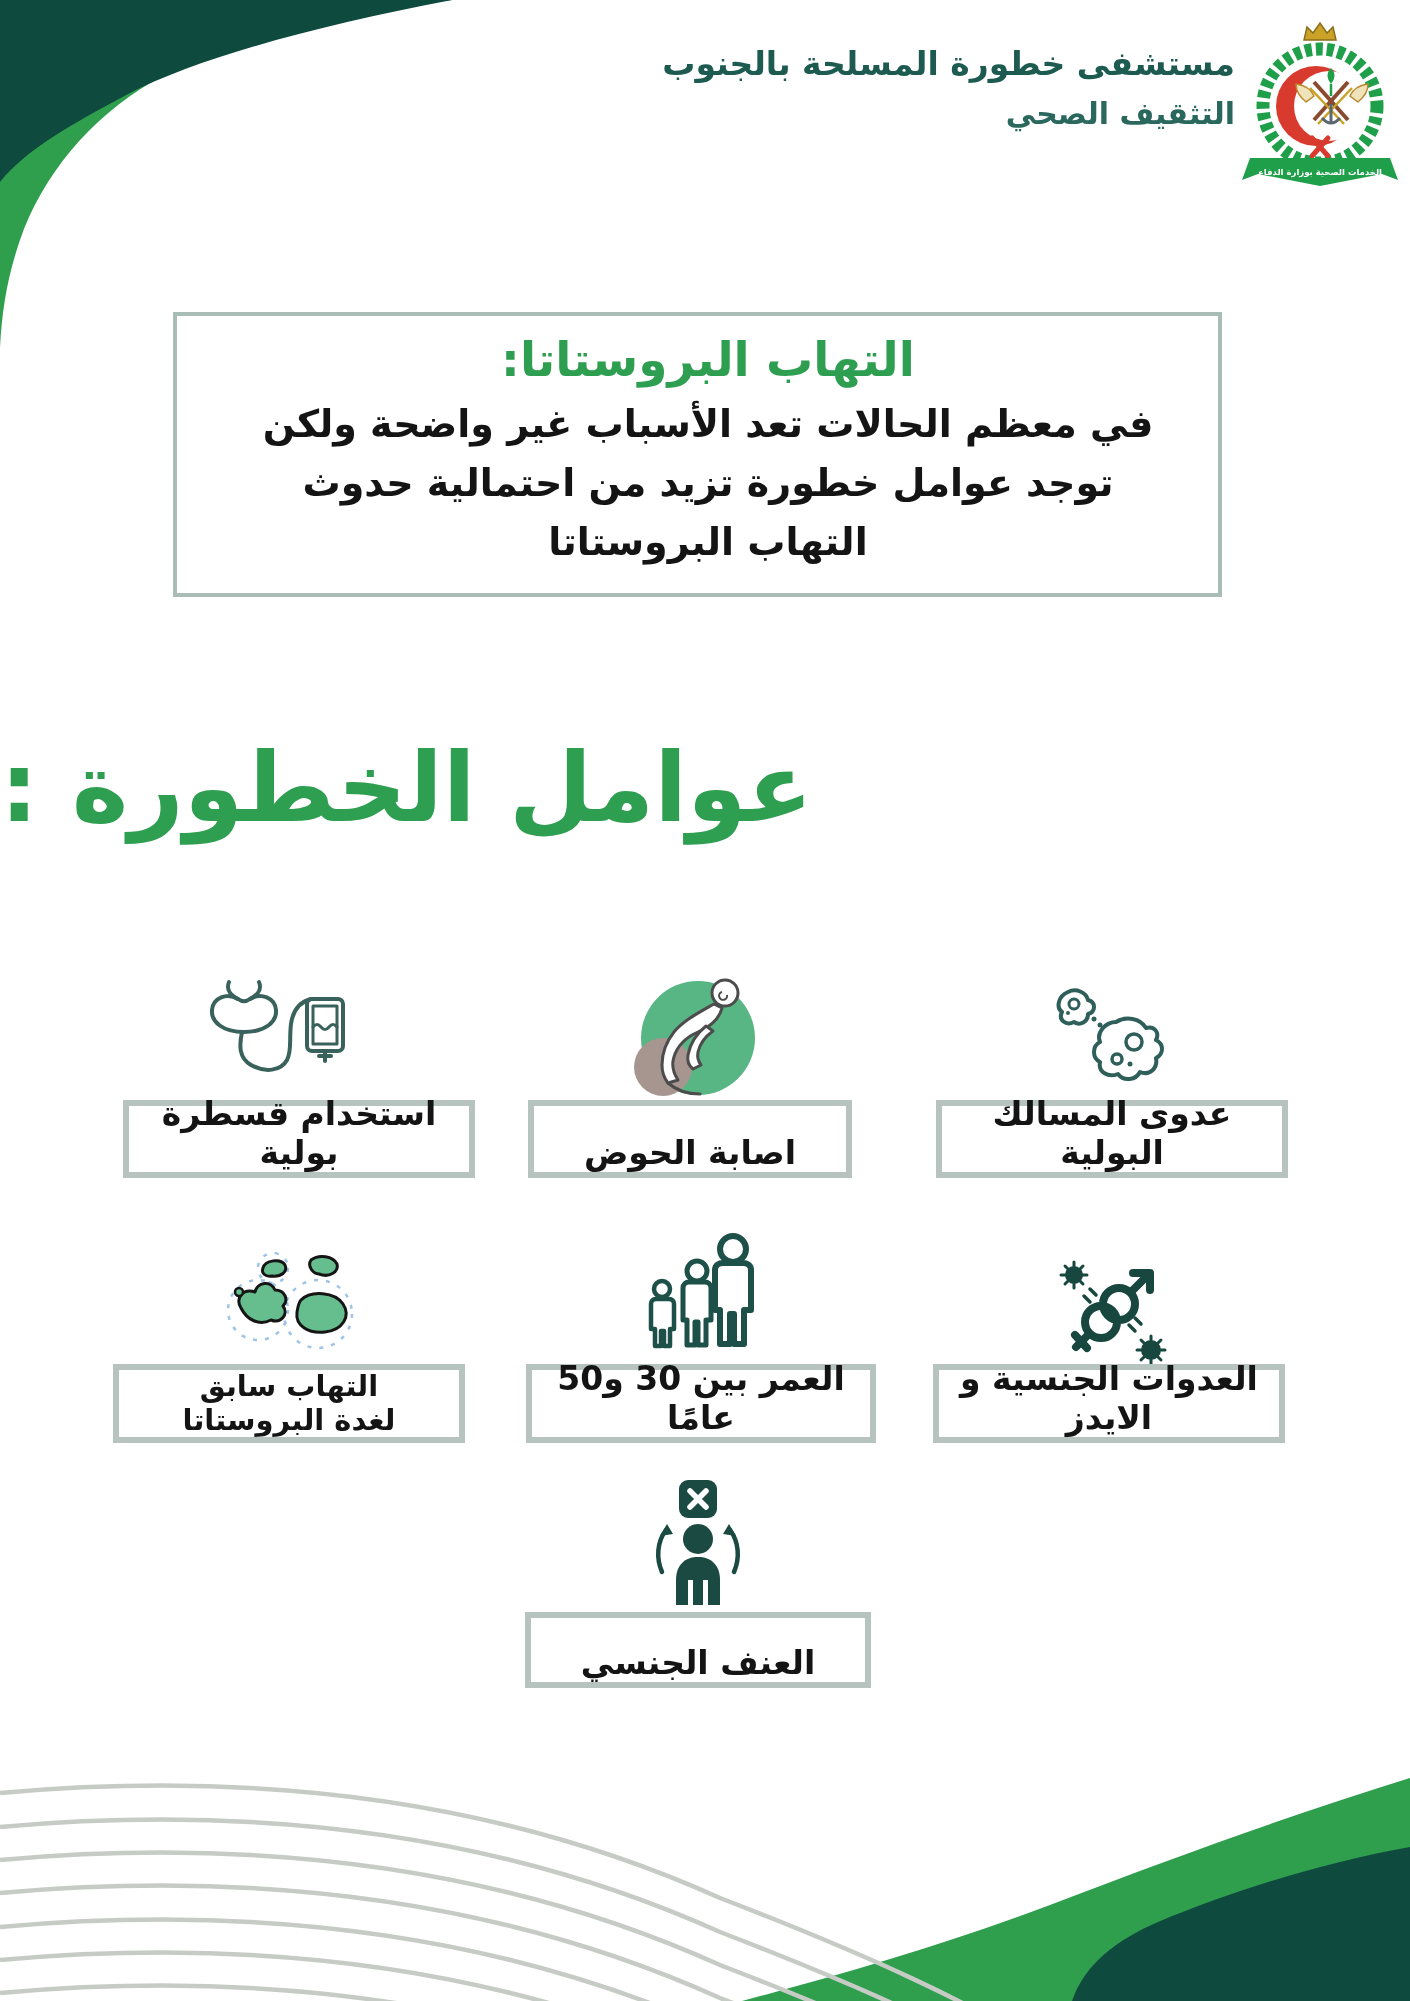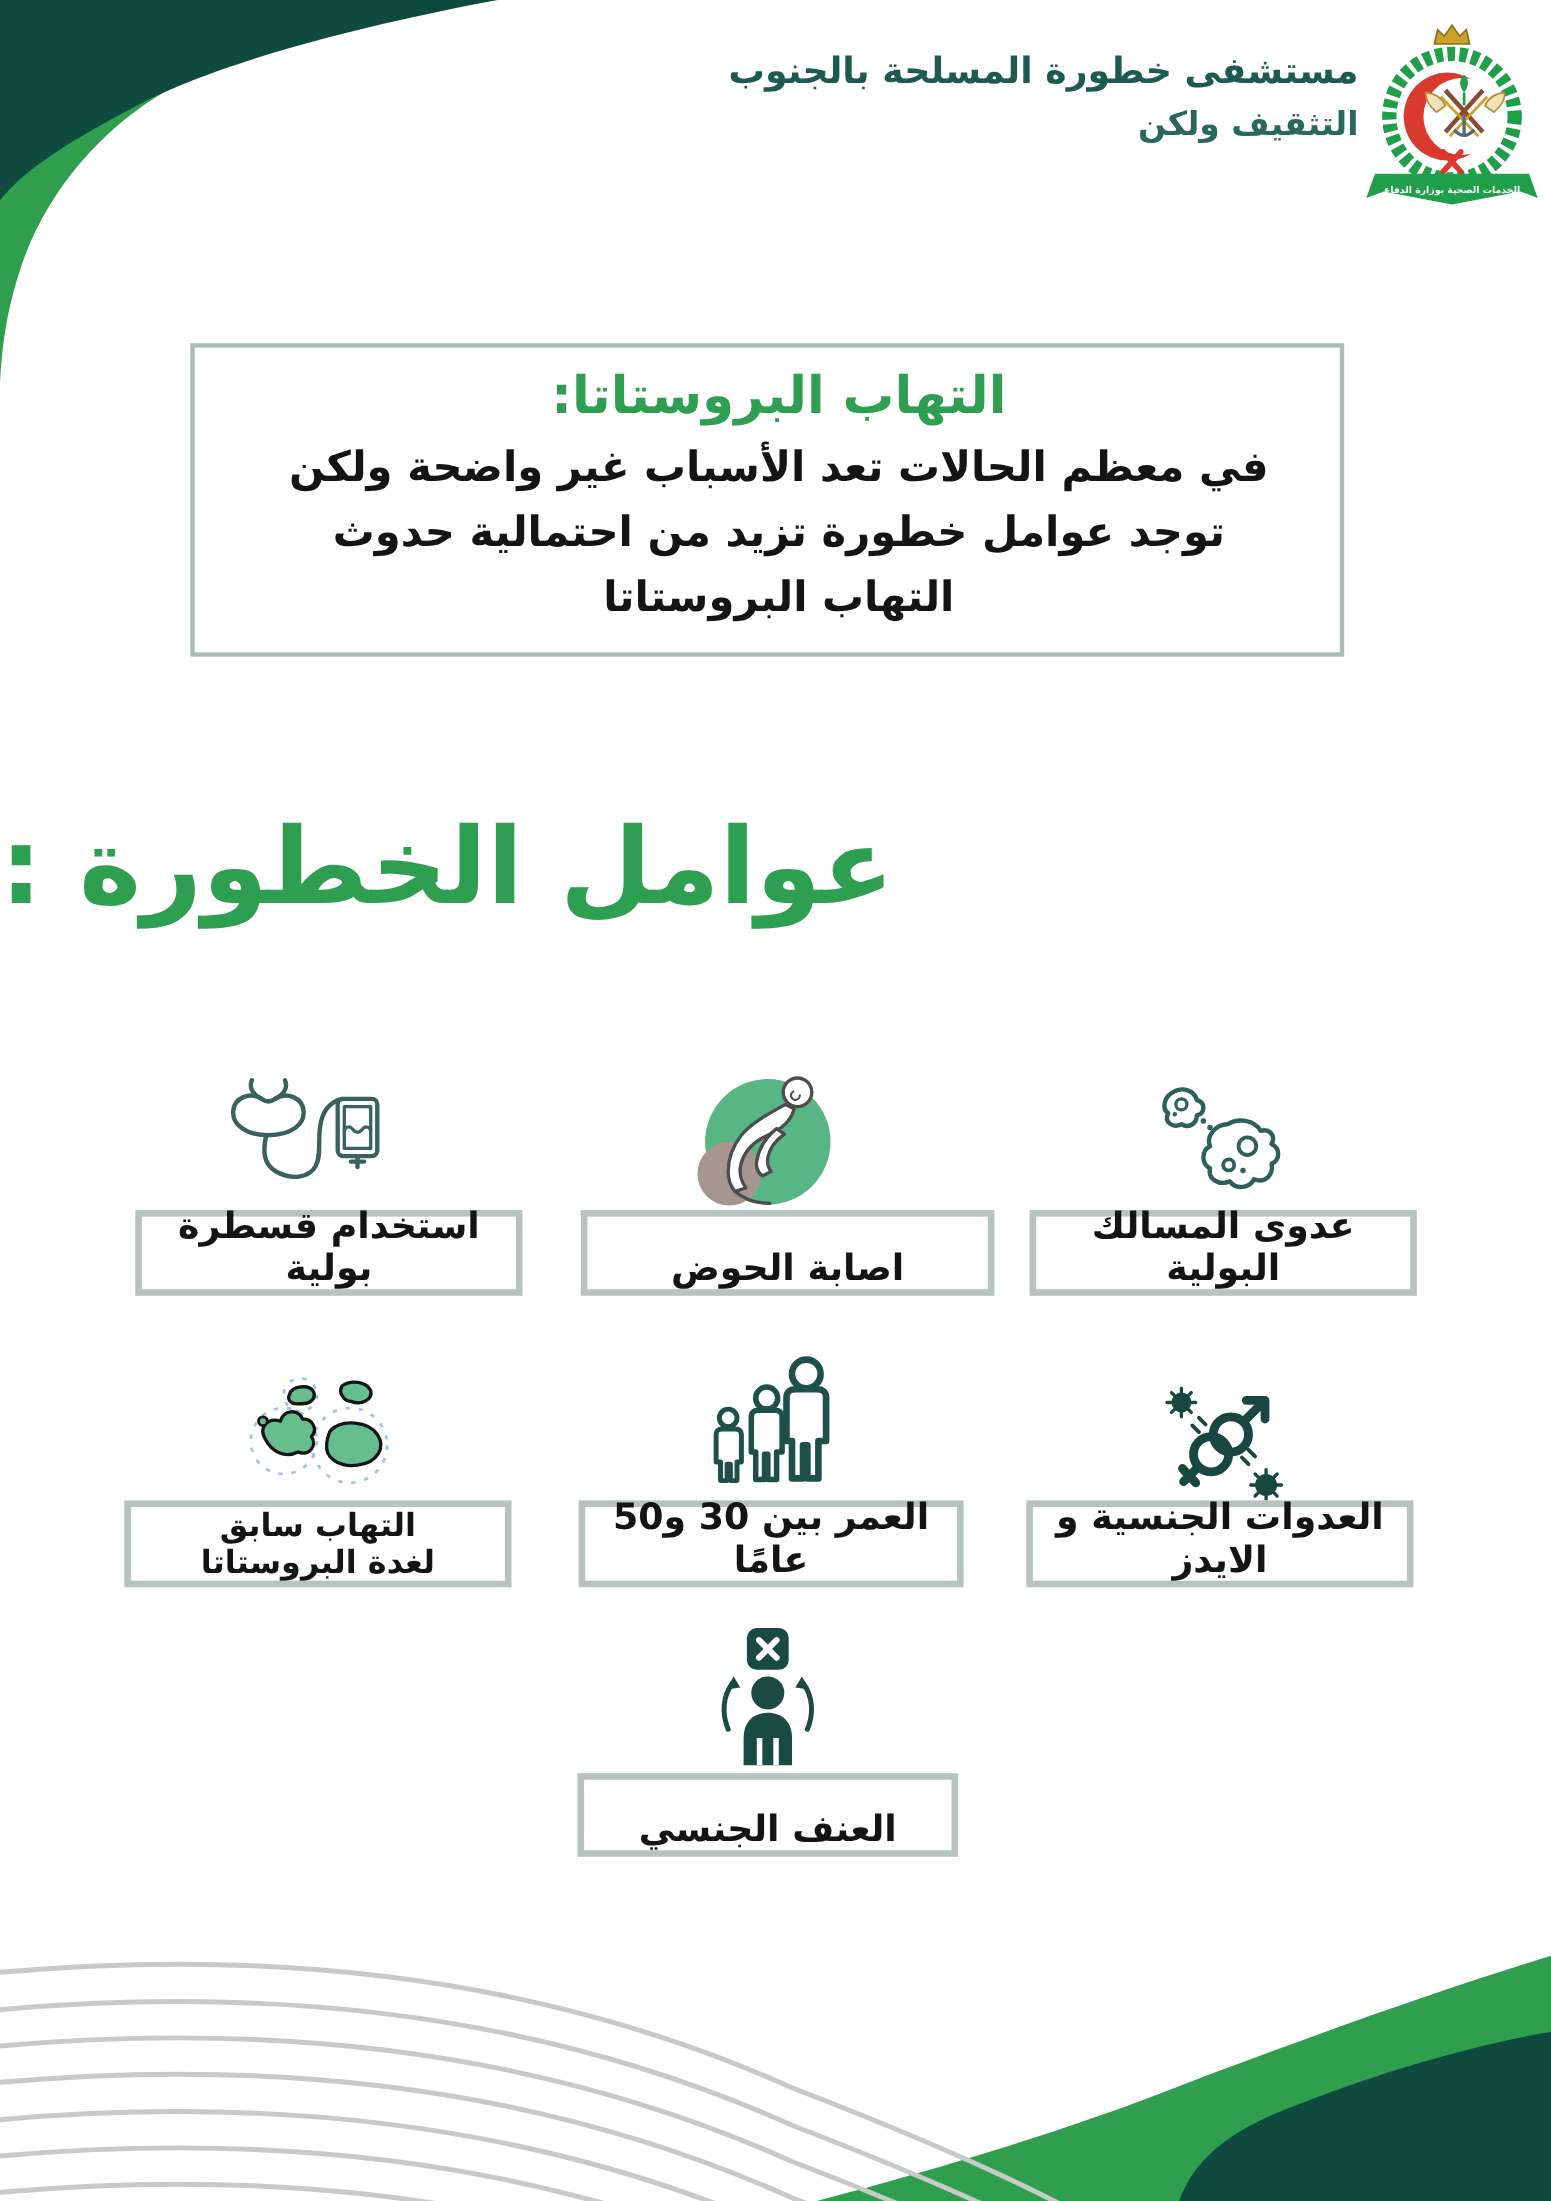--- a/index.html
+++ b/index.html
@@ -38,21 +38,21 @@
 
 <div class="page">
 
   <svg class="abs" style="left:0;top:0" width="470" height="380" viewBox="0 0 470 380">
     <path d="M452,0 C320,18 225,42 152,82 C90,118 42,176 20,240 C8,275 2,308 0,348 L0,0 Z" fill="#2f9e4d"></path>
     <path d="M0,0 L452,0 C315,26 198,58 128,94 C68,126 26,150 0,182 Z" fill="#0f4a3f"></path>
   </svg>
 
   <div class="abs header-text">
     <div class="hline1">مستشفى خطورة المسلحة بالجنوب</div>
-    <div class="hline2">التثقيف ولكن</div>
+    <div class="hline2">التثقيف الصحي</div>
   </div>
 
   <svg class="abs" style="left:1240;top:18px;left:1240px" width="160" height="172" viewBox="0 0 160 172">
     <path d="M64,22 h32 l-3,-13 l-6,6 l-7,-10 l-7,10 l-6,-6 z" fill="#c9a227" stroke="#8a6d1a" stroke-width="1.5"></path>
     <circle cx="80" cy="88" r="57" fill="#ffffff" stroke="#1f9f49" stroke-width="13" stroke-dasharray="7 4"></circle>
     <circle cx="80" cy="88" r="49" fill="#ffffff"></circle>
     <circle cx="76" cy="88" r="40" fill="#d93a2e"></circle>
     <circle cx="89" cy="88" r="35" fill="#ffffff"></circle>
     <g>
       <path d="M66,84 q-10,-8 -10,-18 q14,2 18,12 Z" fill="#efe3bb" stroke="#b98a2f" stroke-width="1.5"></path>
@@ -117,21 +117,21 @@
     </g>
     <circle cx="92" cy="86" r="2.5" fill="#2f5f5a"></circle>
     <circle cx="30" cy="35" r="2" fill="#2f5f5a"></circle>
     <circle cx="56" cy="41" r="2.5" fill="#2f5f5a"></circle>
     <circle cx="62" cy="47" r="2.5" fill="#2f5f5a"></circle>
   </svg>
 
   <div class="abs label-box" style="left:123px;top:1100px;width:352px;height:78px">
     <div>استخدام قسطرة بولية</div>
   </div>
-  <div class="abs label-box" style="left:528px;top:1100px;width:376px;height:78px">
+  <div class="abs label-box" style="left:528px;top:1100px;width:324px;height:78px">
     <div>اصابة الحوض</div>
   </div>
   <div class="abs label-box" style="left:936px;top:1100px;width:352px;height:78px">
     <div>عدوى المسالك البولية</div>
   </div>
 
   <svg class="abs" style="left:213px;top:1252px" width="150" height="100" viewBox="0 0 150 100">
     <g fill="none" stroke="#9fc4e8" stroke-width="2.5" stroke-dasharray="4 8">
       <circle cx="105" cy="62" r="34"></circle>
       <circle cx="45" cy="58" r="30"></circle>

